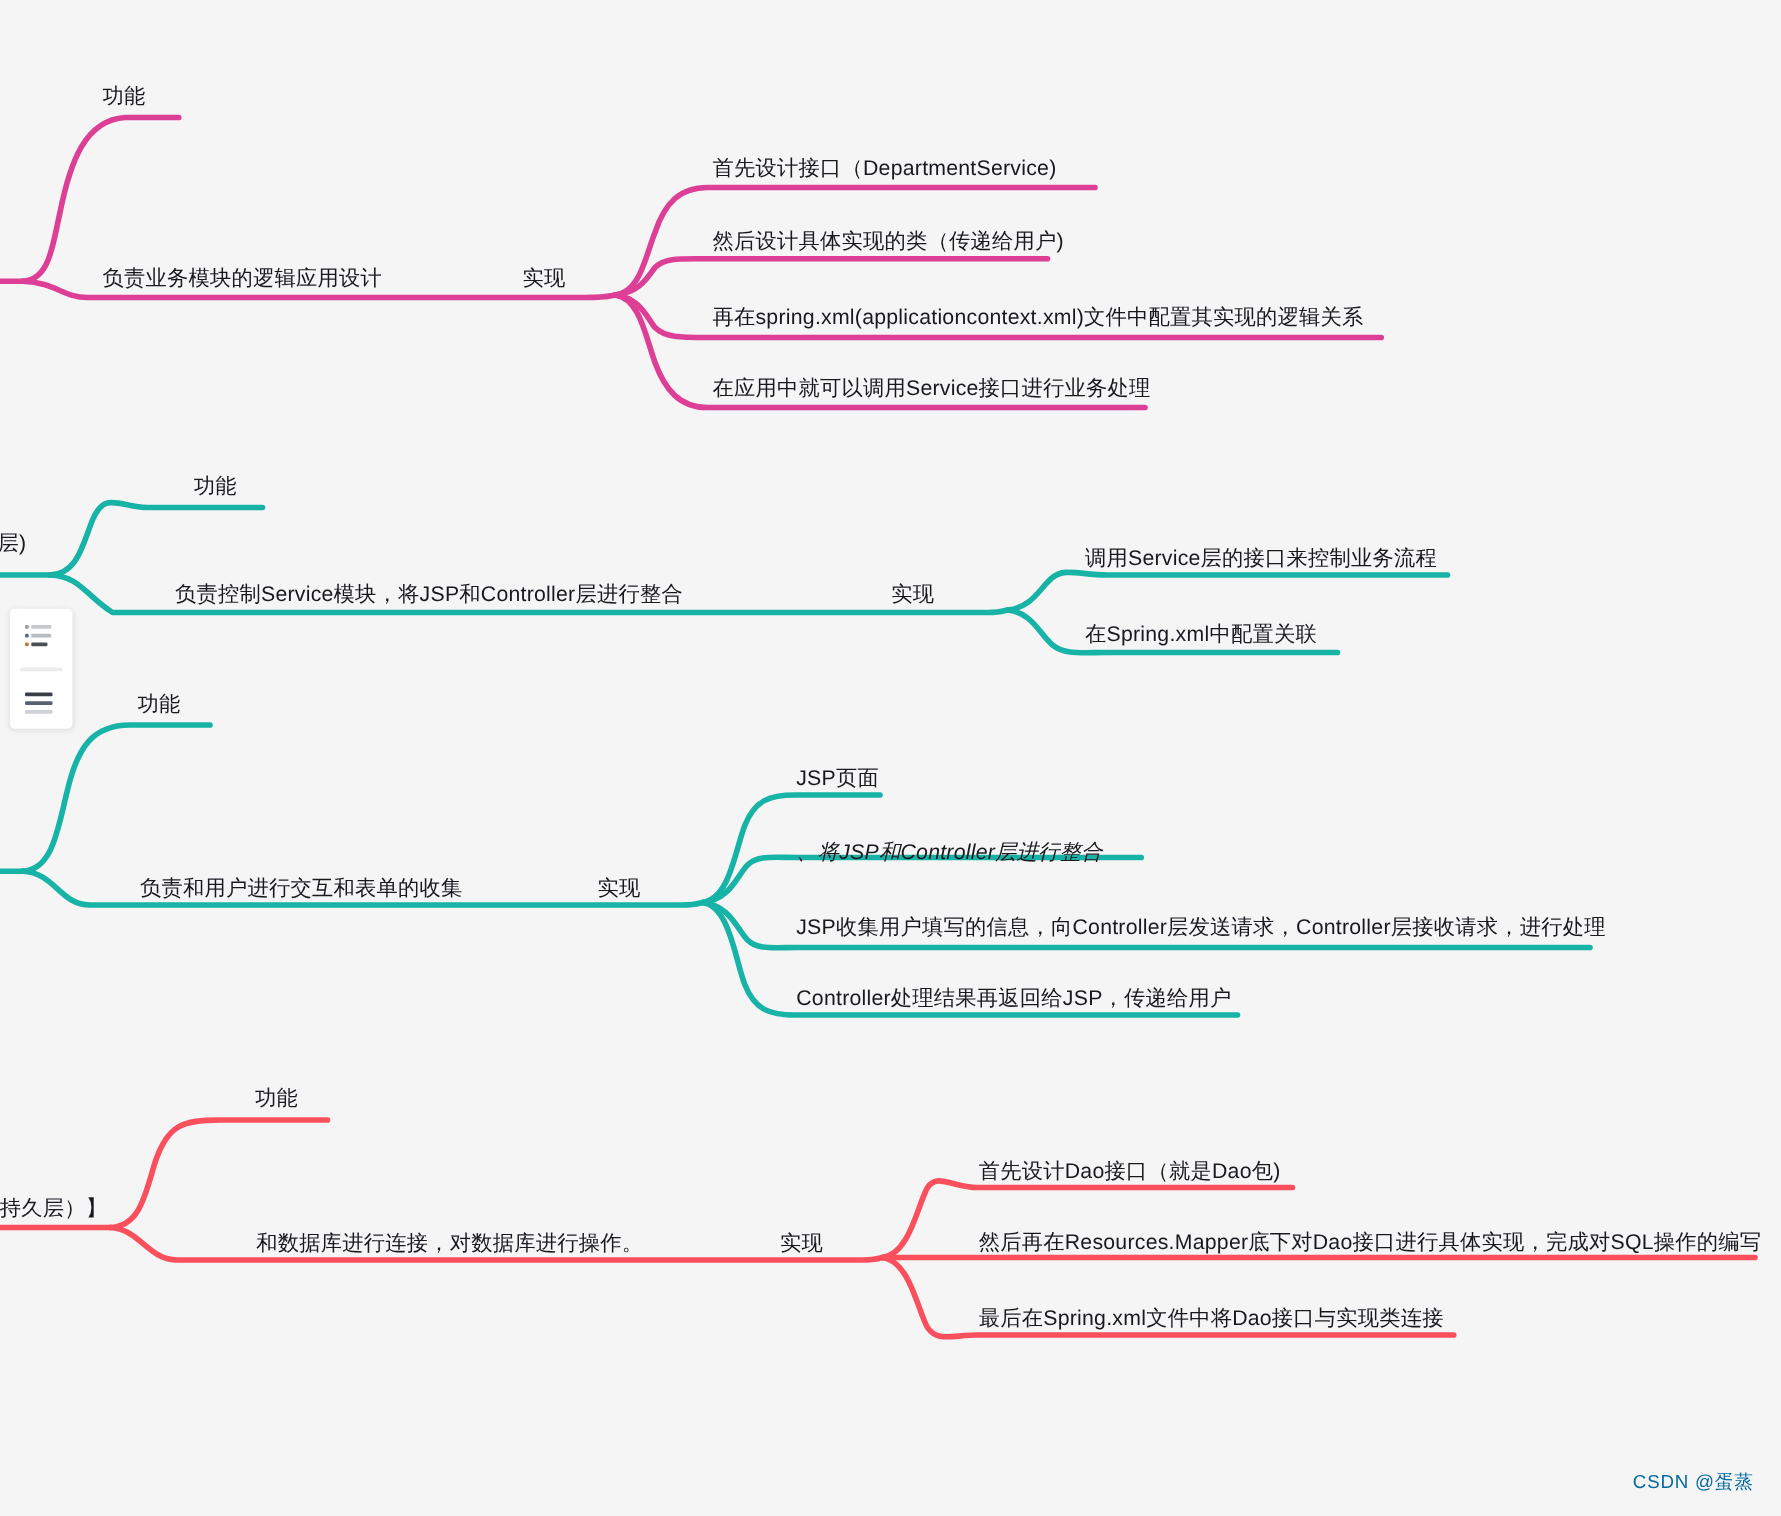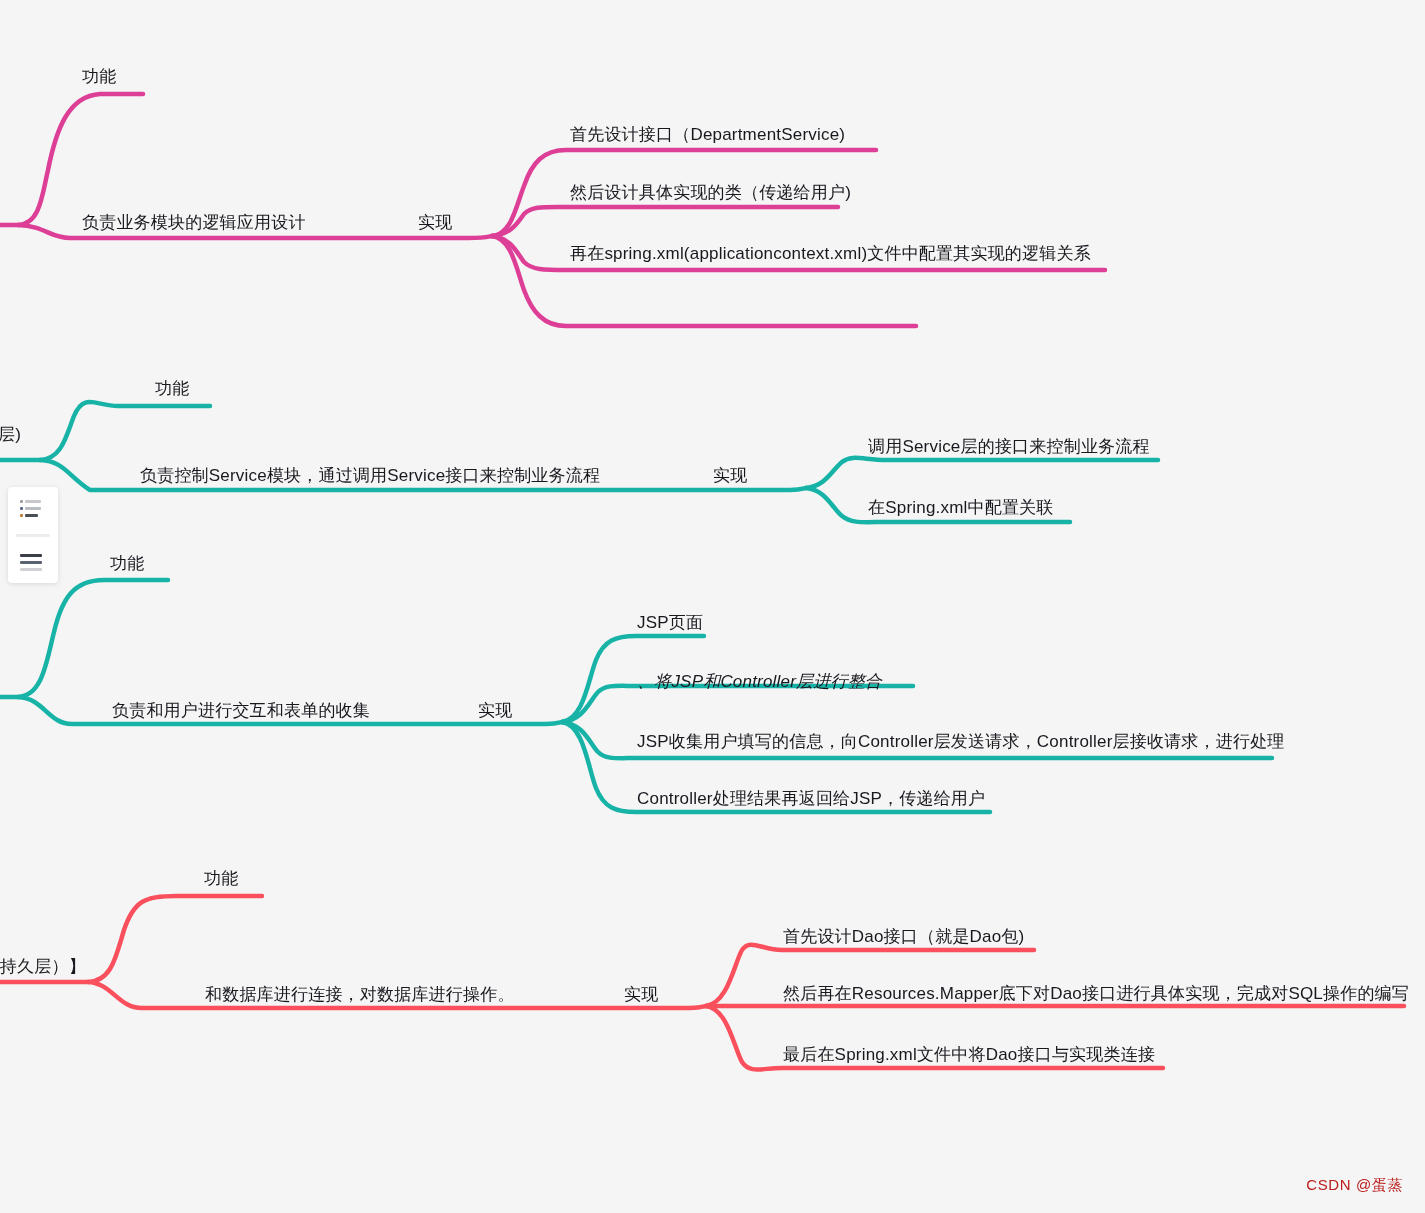--- a/index.html
+++ b/index.html
@@ -91,21 +91,21 @@
   }
   .tl-bar {
     height: 3px; border-radius: 1px;
   }
   
   .watermark {
     position: absolute;
     right: 22px;
     bottom: 18px;
     font-size: 15px;
-    color: #b91c1c;
+    color: #0369a1;
     letter-spacing: 0.6px;
     user-select: none;
   }
 </style>
 </head>
 <body>
 
 <div id="canvas">
 
   <svg class="branches" viewBox="0 0 1425 1213" xmlns="http://www.w3.org/2000/svg">
@@ -158,26 +158,27 @@
   <div class="node-label" style="left:82px; top:212px;">负责业务模块的逻辑应用设计</div>
 
   <div class="node-label" style="left:418px; top:212px;">实现</div>
 
   <div class="node-label" style="left:570px; top:124px;">首先设计接口（DepartmentService)</div>
 
   <div class="node-label" style="left:570px; top:182px;">然后设计具体实现的类（传递给用户)</div>
 
   <div class="node-label" style="left:570px; top:243px;">再在spring.xml(applicationcontext.xml)文件中配置其实现的逻辑关系</div>
 
+  <div class="node-label" style="left:570px; top:300px;">在应用中就可以调用Service接口进行业务处理</div>
 
   <div class="node-label root" style="left:-6px; top:424px;">l层)</div>
 
   <div class="node-label" style="left:155px; top:378px;">功能</div>
 
-  <div class="node-label" style="left:140px; top:465px;">负责控制Service模块，通过调用Service接口来控制业务流程</div>
+  <div class="node-label" style="left:140px; top:465px;">负责控制Service模块，将JSP和Controller层进行整合</div>
 
   <div class="node-label" style="left:713px; top:465px;">实现</div>
 
   <div class="node-label" style="left:868px; top:436px;">调用Service层的接口来控制业务流程</div>
 
   <div class="node-label" style="left:868px; top:497px;text-align:right;">在Spring.xml中配置关联</div>
 
   <div class="node-label" style="left:110px; top:553px;">功能</div>
 
   <div class="node-label" style="left:112px; top:700px;">负责和用户进行交互和表单的收集</div>

